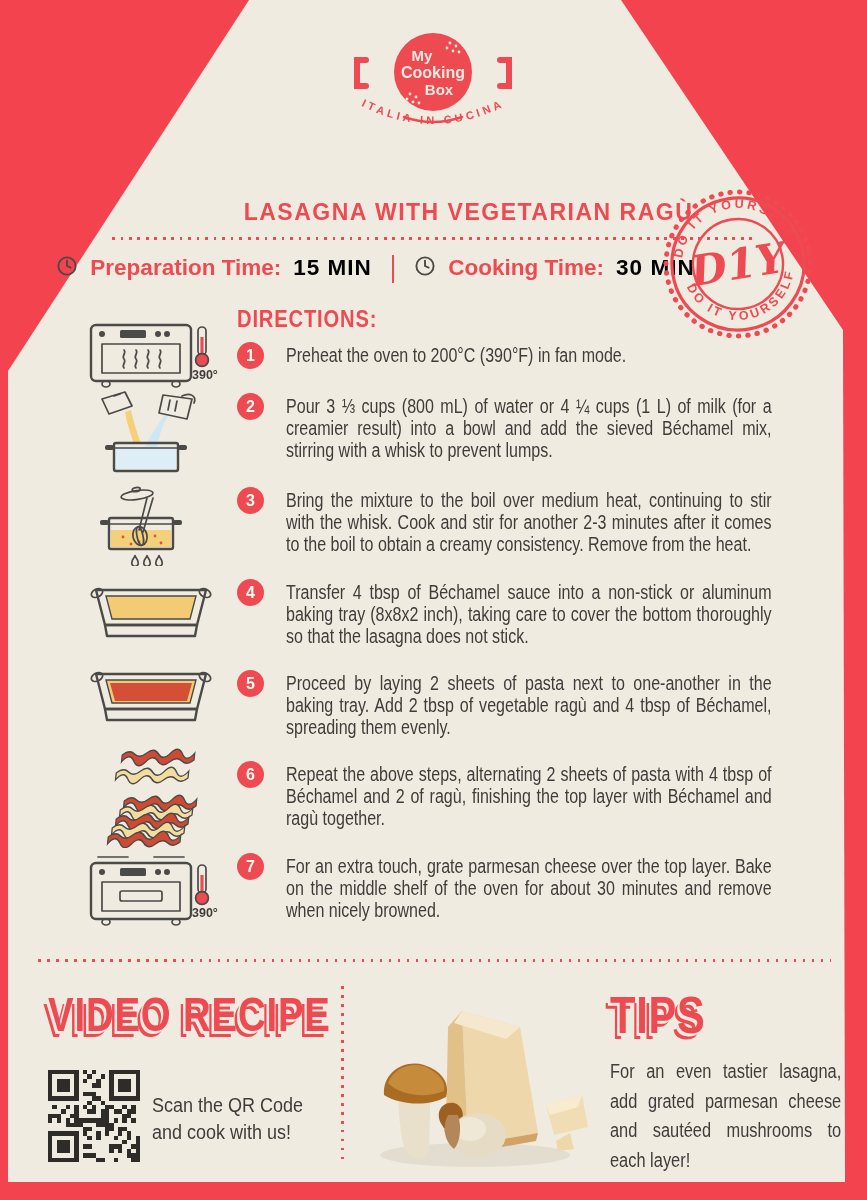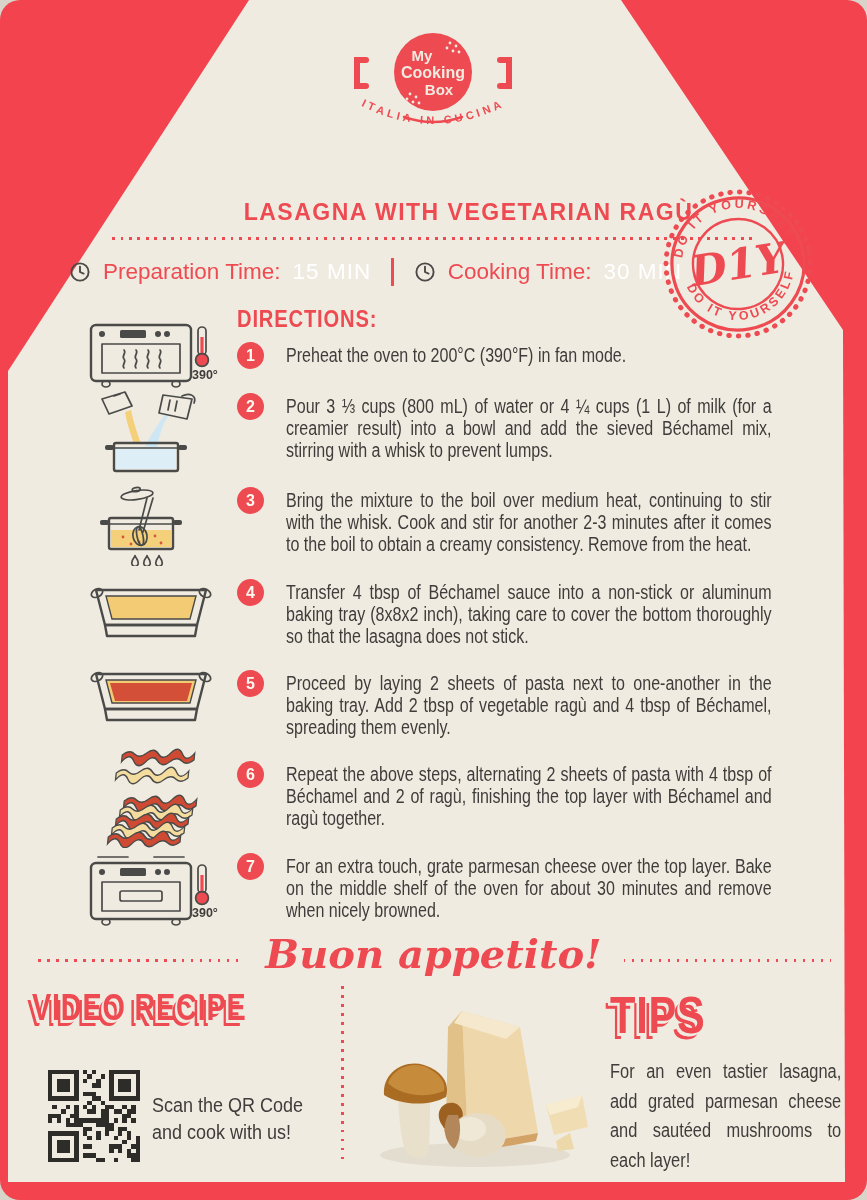--- a/index.html
+++ b/index.html
@@ -1,20 +1,19 @@
 <!DOCTYPE html>
 <html><head>
 <meta charset="utf-8">
 <style>
   html,body{margin:0;padding:0;background:#d8d4c9;}
   .canvas{
     position:relative;width:867px;height:1200px;overflow:hidden;
     background:#f2434f;
     font-family:"Liberation Sans",sans-serif;
-    border-radius:20px;
     -webkit-font-smoothing:antialiased;
   }
   .panel{
     position:absolute;inset:0;background:#f0ebe0;
     clip-path:polygon(249px 0px,621px 0px,843px 330px,845px 1182px,8px 1182px,8px 371px);
   }
   .abs{position:absolute;}
   
   .logo-svg{position:absolute;left:338px;top:18px;width:190px;height:122px;}
   .title-wrap{position:absolute;left:0;top:126px;width:867px;text-align:center;line-height:1;}
@@ -27,25 +26,25 @@
   .subtitle{
     position:absolute;left:0;top:199px;width:867px;text-align:center;
     font-size:23px;font-weight:bold;letter-spacing:1.5px;color:#ee4a52;margin-left:35px;
   }
   .rule-dotted{
     position:absolute;left:112px;right:110px;top:237px;height:3px;
     background-image:repeating-linear-gradient(90deg,#ee4a52 0 2.5px,transparent 2.5px 8.5px);
   }
   .times{
     position:absolute;left:0;top:255px;width:751px;height:34px;
-    display:flex;align-items:center;justify-content:center;gap:12px;
-    font-size:22.5px;font-weight:normal;
+    display:flex;justify-content:center;gap:12px;
+    font-size:22.5px;font-weight:bold;
   }
   .times .lbl{color:#ee4a52;}
-  .times .val{color:#ffffff;letter-spacing:1px;}
+  .times .val{color:#000000;letter-spacing:1px;}
   .times .sep{width:2.5px;height:28px;background:#ee4a52;margin:0 8px;}
   .clock{width:22px;height:22px;}
   
   .diy{position:absolute;left:660px;top:186px;width:156px;height:156px;transform:rotate(-9deg);}
   
   .directions-heading{
     position:absolute;left:237px;top:305px;
     font-size:24px;font-weight:bold;color:#ee4a52;letter-spacing:1px;
     transform:scaleX(0.84);transform-origin:0 0;
   }
@@ -74,21 +73,21 @@
     display:inline-block;background:#f0ebe0;padding:0 22px;
     font-family:"DejaVu Serif",serif;font-style:italic;font-weight:bold;
     font-size:40px;color:#ee4a52;
   }
   
   .retro-heading{
     color:#ee4a52;font-weight:bold;line-height:0.95;white-space:nowrap;
     transform:scaleX(0.8);transform-origin:0 0;display:inline-block;
     text-shadow:-3px 3px 0 #f0ebe0,-6px 6px 0 #ee4a52;letter-spacing:1px;
   }
-  .video-title1{position:absolute;left:32px;top:987px;font-size:36px;}
+  .video-title1{position:absolute;left:48px;top:987px;font-size:48px;}
   .video-title2{position:absolute;left:48px;top:1029px;font-size:29px;}
   .qr{position:absolute;left:48px;top:1070px;width:92px;height:92px;}
   .qr-caption{
     position:absolute;left:152px;top:1092px;width:200px;
     font-size:20px;line-height:27px;color:#3f3d3b;
     transform:scaleX(0.9);transform-origin:0 0;
   }
   .v-sep{
     position:absolute;left:341px;top:986px;width:3px;height:180px;
     background-image:repeating-linear-gradient(180deg,#ee4a52 0 2.5px,transparent 2.5px 9px);
@@ -314,23 +313,20 @@
     <ellipse cx="88" cy="69" rx="4" ry="3" class="ic-thin"></ellipse>
     <g>
       <rect x="110" y="12" width="8" height="28" rx="4" class="ic-thin"></rect>
       <rect x="112.4" y="22" width="3.2" height="18" fill="#ee4a52"></rect>
       <circle cx="114" cy="45" r="6.4" fill="#ee4a52" stroke="#4a4a48" stroke-width="1.7"></circle>
     </g>
     <text x="104" y="64" class="ic-temp">390°F</text>
   </svg>
 
   <div class="buon-rule"></div>
-  <div class="buon-wrap">
-    <span class="buon-text">Buon appetito!</span>
-  </div>
 
   <div class="video-title1 abs">
     <span class="retro-heading">VIDEO RECIPE</span>
   </div>
   <svg class="qr" viewBox="0 0 21 21" shape-rendering="crispEdges">
     <rect x="0" y="0" width="21" height="21" fill="#f0ebe0"></rect>
     <g fill="#2e2c29">
       <rect x="0" y="0" width="7" height="7"></rect>
         <rect x="14" y="0" width="7" height="7"></rect>
         <rect x="0" y="14" width="7" height="7"></rect>

